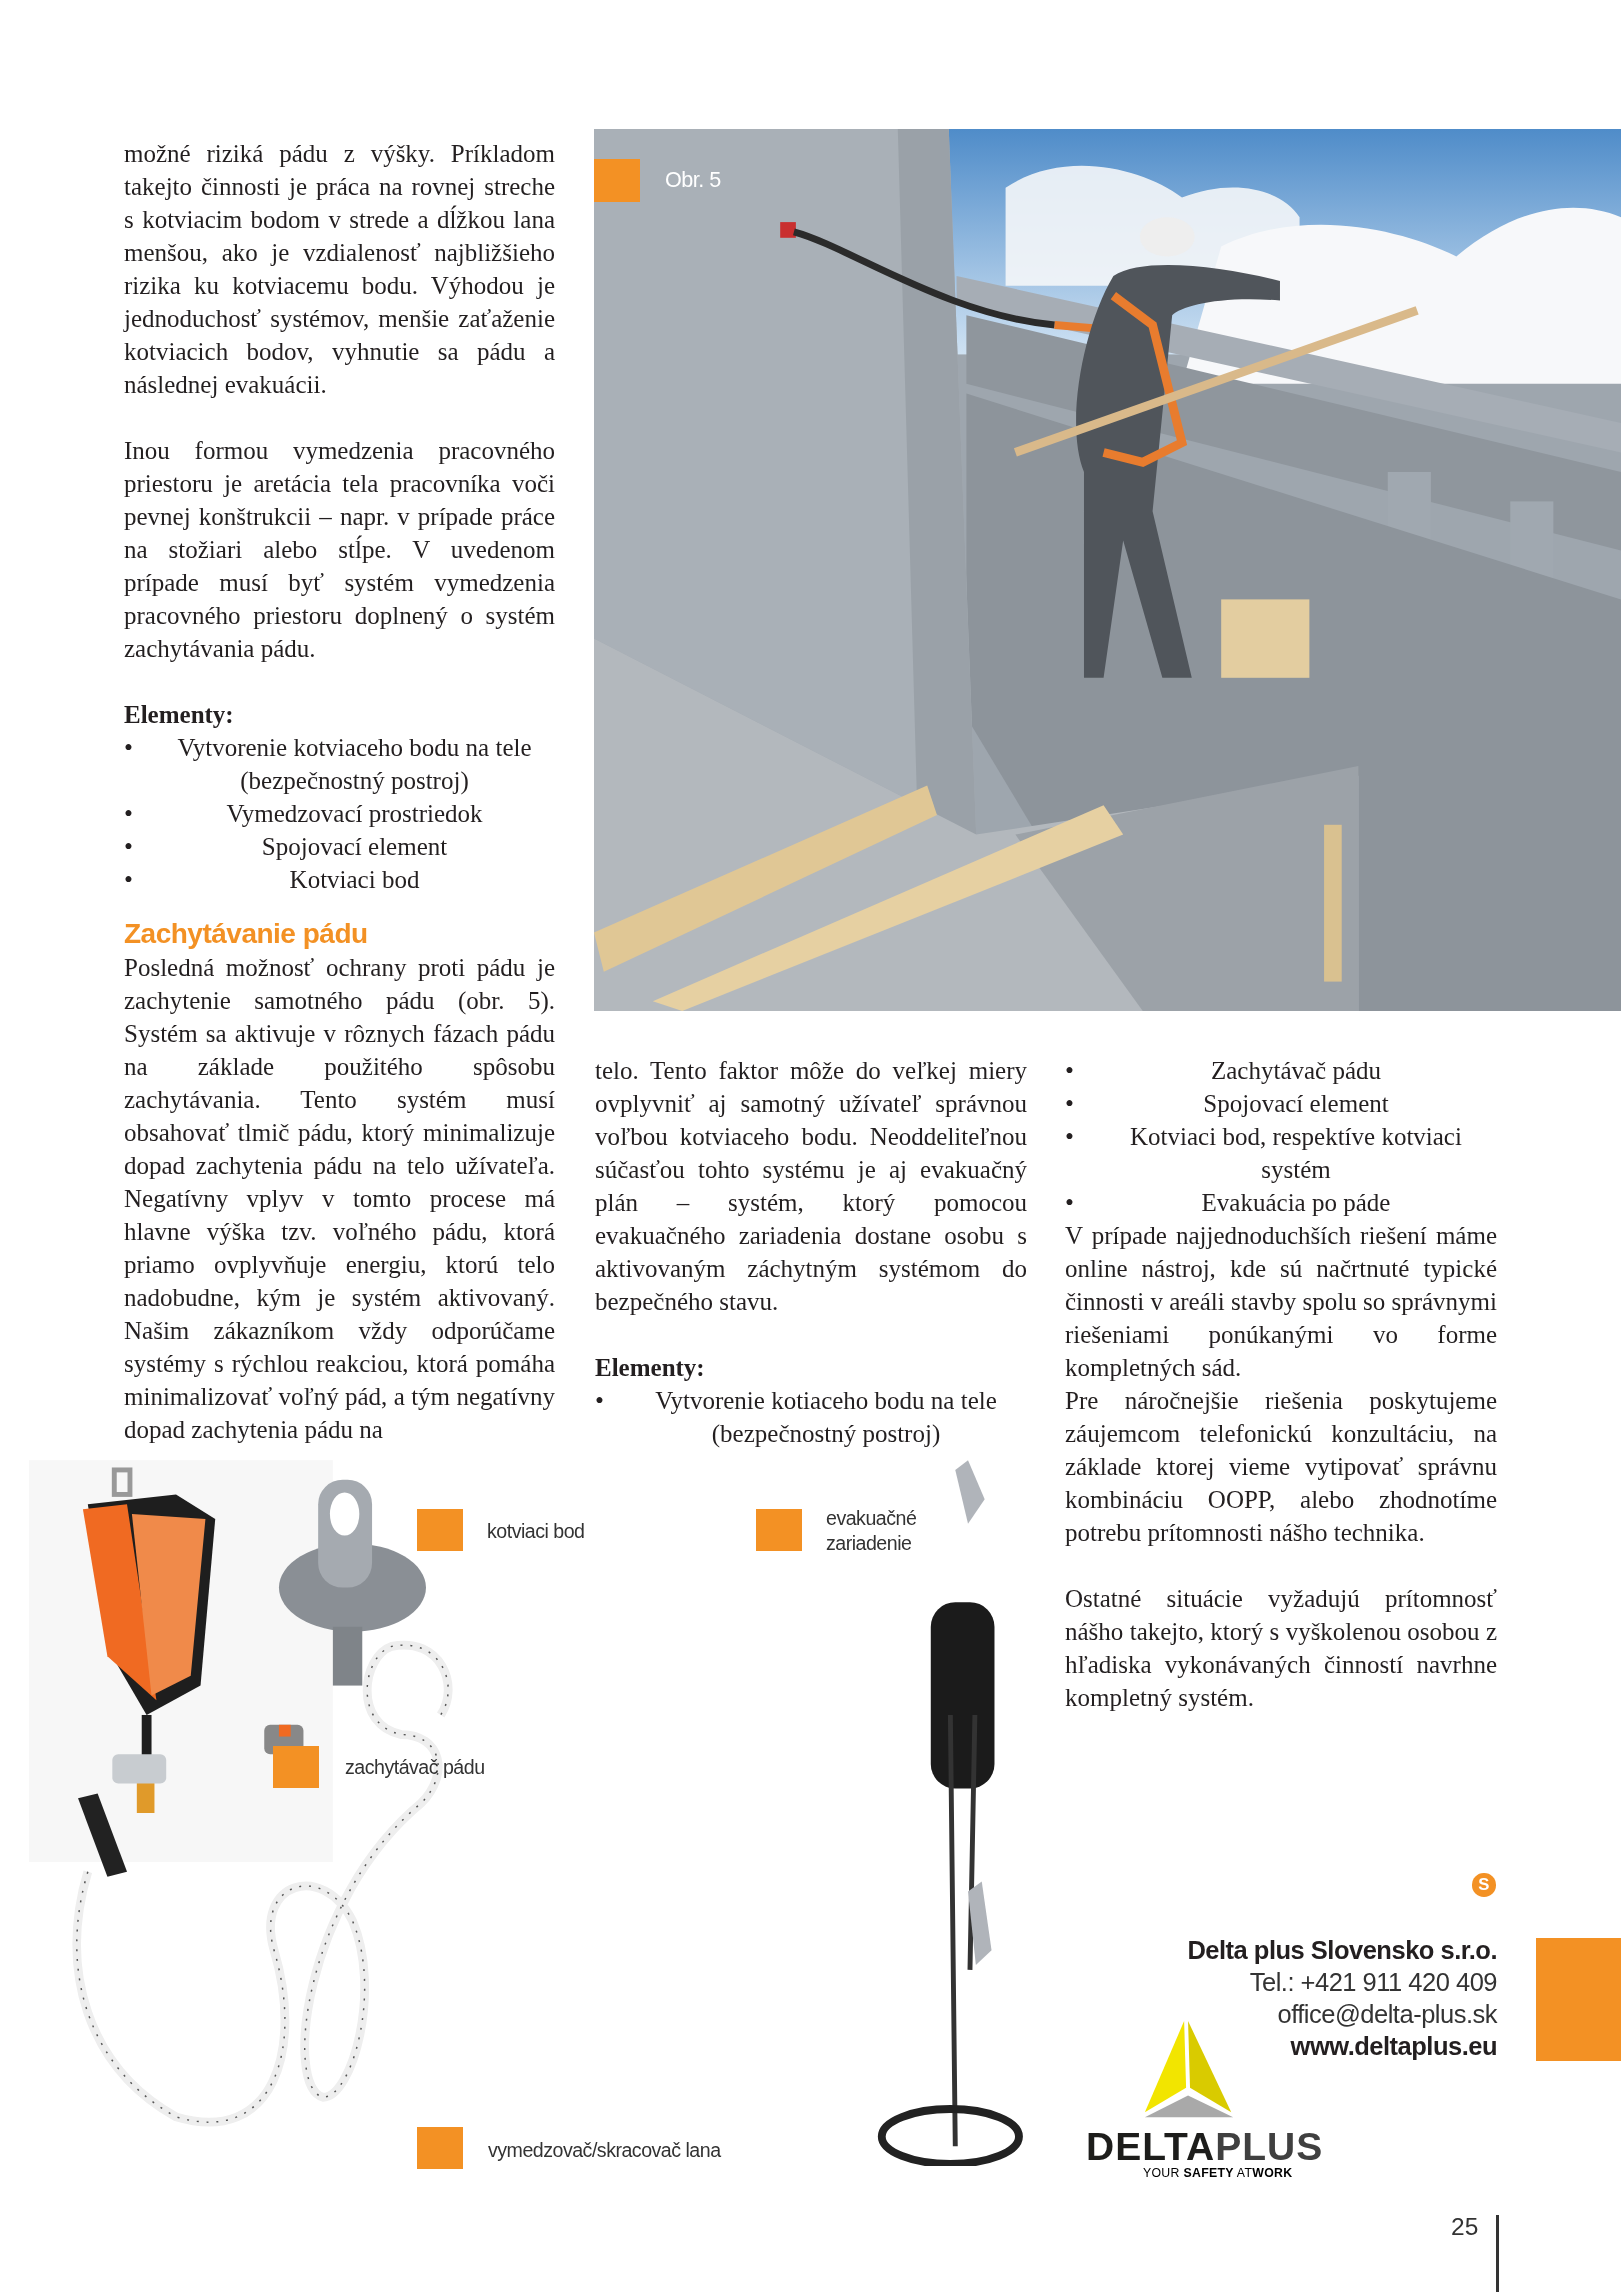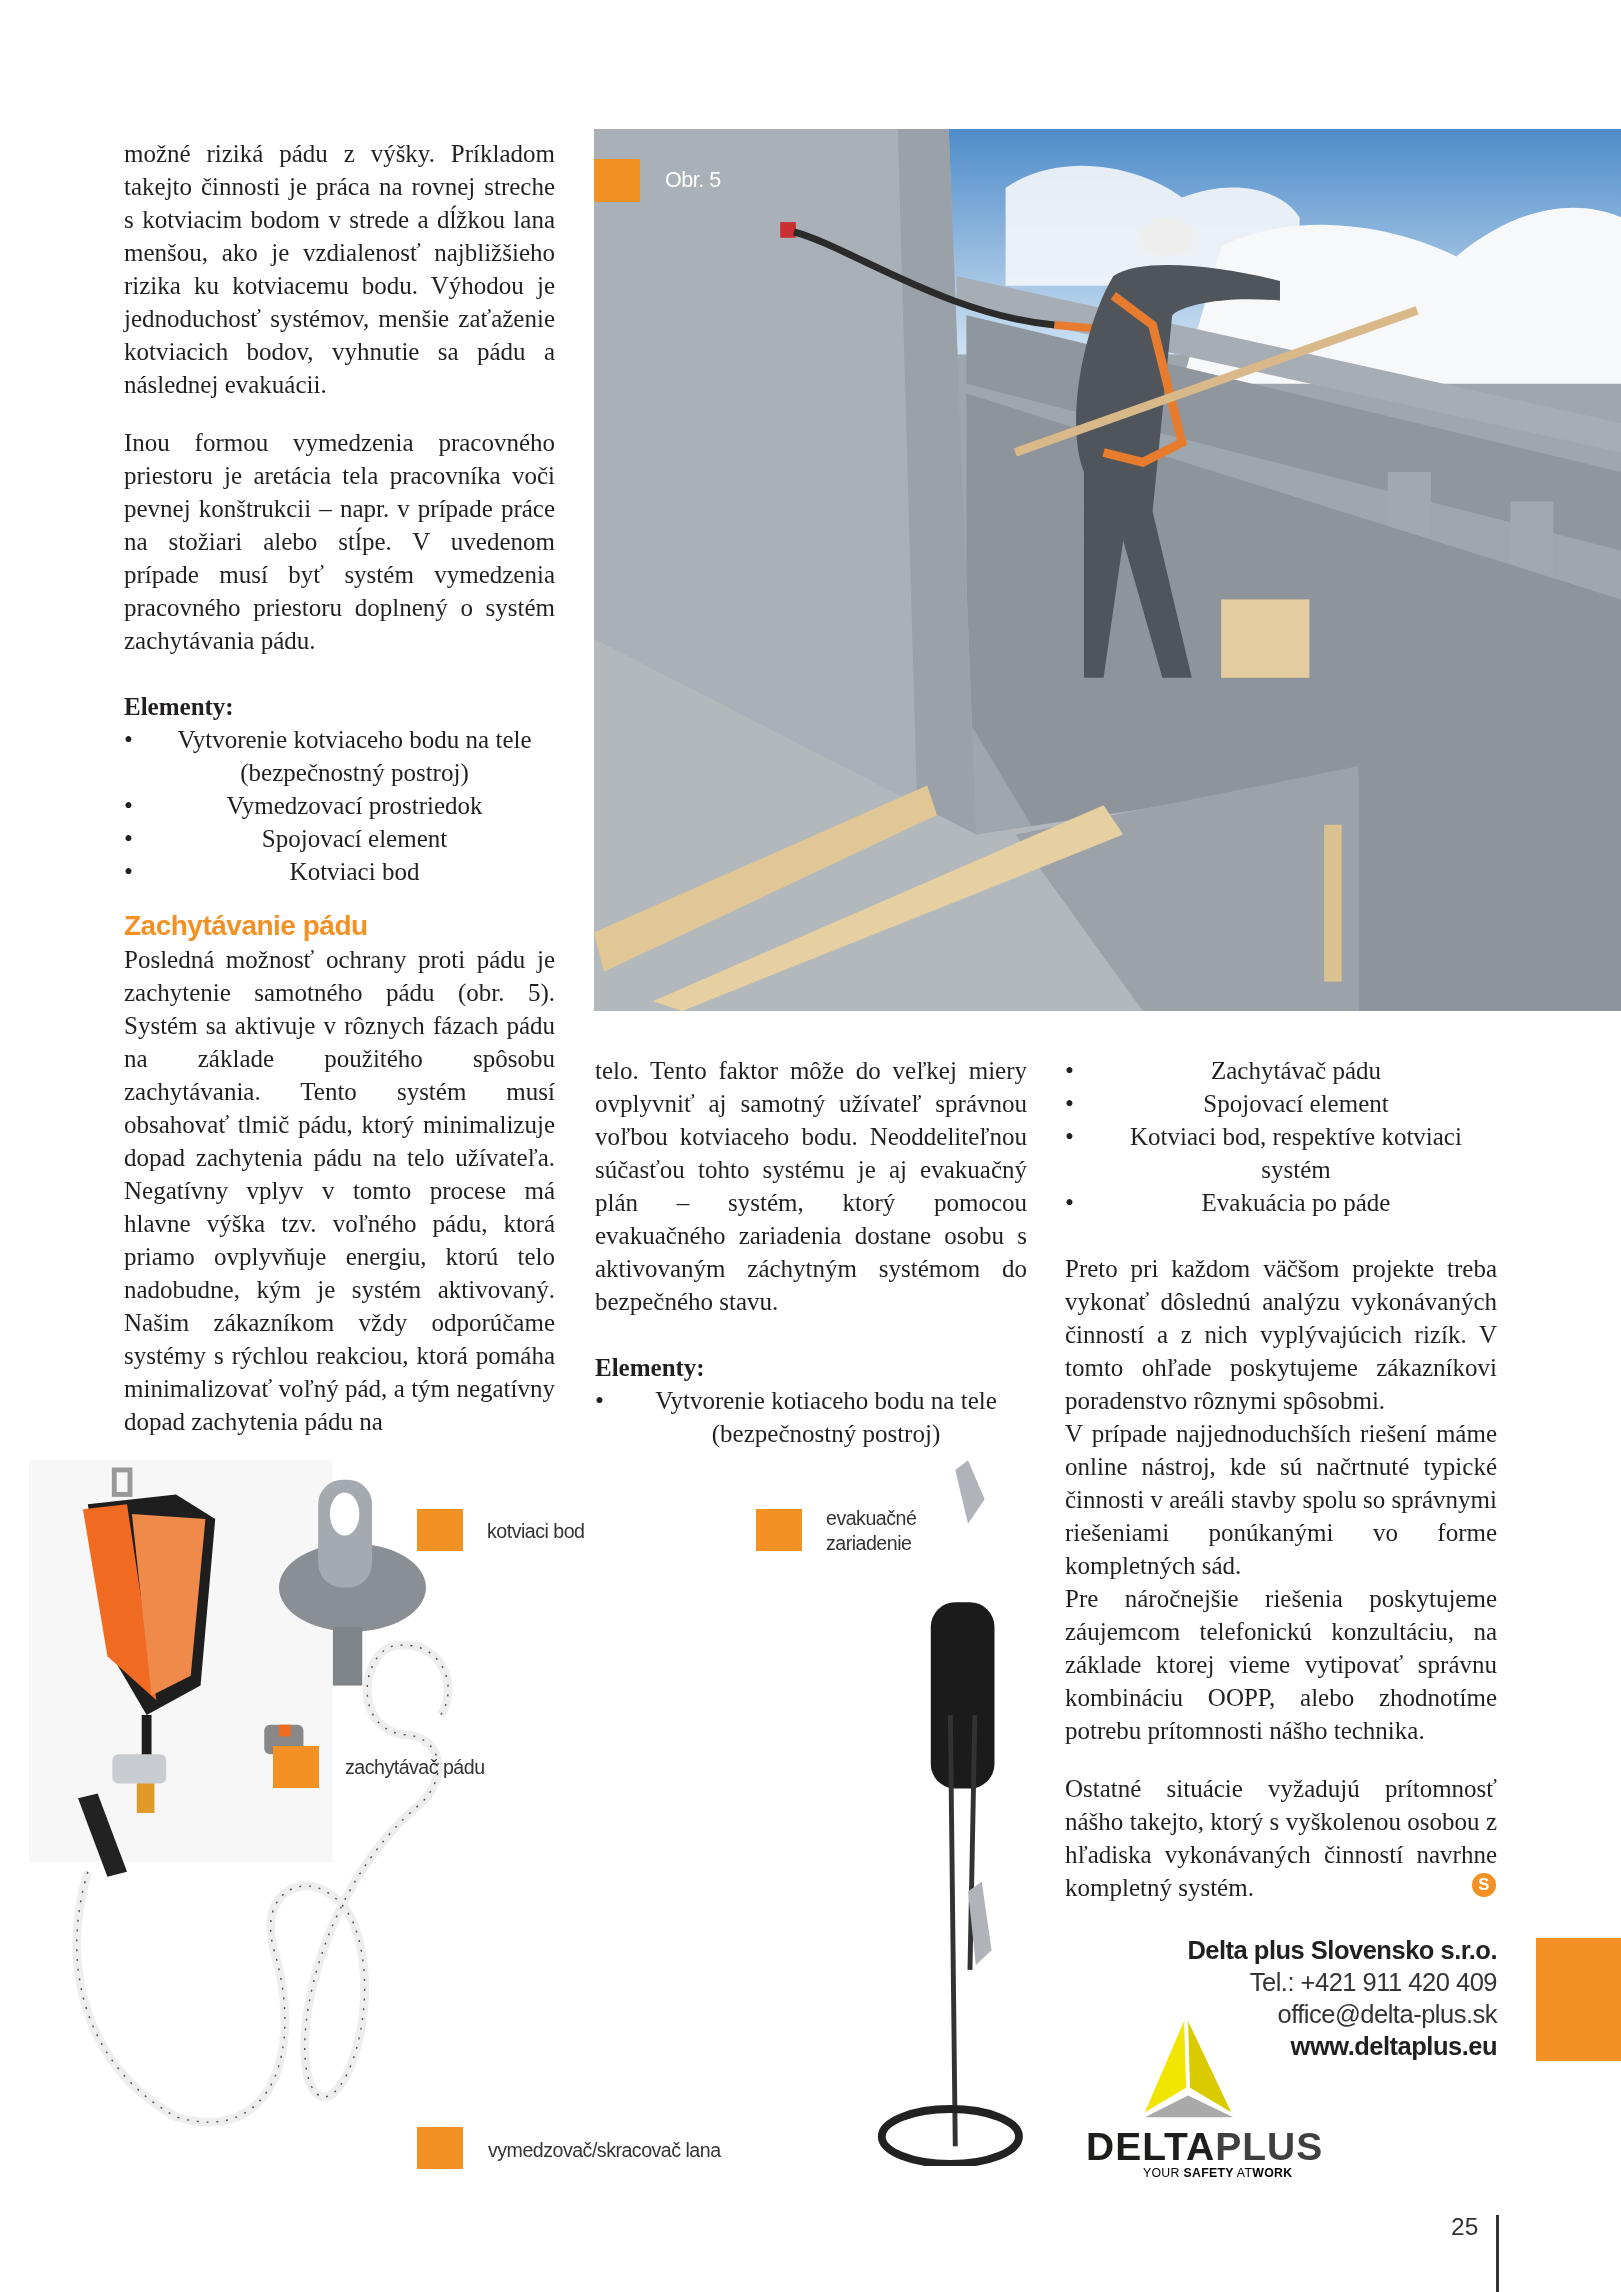--- a/index.html
+++ b/index.html
@@ -1,20 +1,20 @@
 <!DOCTYPE html>
 <html><head>
 <meta charset="utf-8">
 <style>
   html, body { margin: 0; padding: 0; background: #ffffff; }
   body { width: 1621px; height: 2293px; position: relative; overflow: hidden;
          font-family: "Liberation Serif", "DejaVu Serif", serif; color: #231f20; }
   .col { position: absolute; font-size: 25px; line-height: 33px; text-align: justify; }
   .col p { margin: 0; }
-  .col p + p { margin-top: 25px; }
+  .col p + p { margin-top: 33px; }
   .col p.tight { margin-top: 0; }
   .el-title { font-weight: bold; margin: 0; }
   ul.bullets { list-style: none; margin: 0; padding: 0; text-align: center; }
   ul.bullets li { position: relative; padding-left: 30px; }
   ul.bullets li::before { content: "\2022"; position: absolute; left: 0; top: 0; font-size: 25.5px; }
   .section-heading { font-family: "Liberation Sans", "DejaVu Sans", sans-serif; color: #f39124;
                      font-size: 28px; line-height: 35px; margin: 19.6px 0 0 0; letter-spacing: -0.5px; }
 
   
   #photo { position: absolute; left: 594px; top: 129px; width: 1027px; height: 882px; overflow: hidden;
@@ -116,21 +116,20 @@
   </ul>
 </div>
 
 <div class="col" style="left:1065px; top:1054px; width:432px;">
   <ul class="bullets">
     <li>Zachytávač pádu</li>
     <li>Spojovací element</li>
     <li>Kotviaci bod, respektíve kotviaci systém</li>
     <li>Evakuácia po páde</li>
   </ul>
-  <p style="margin-top:33px;">Preto pri každom väčšom projekte treba vykonať dôslednú analýzu vykonávaných činností a z nich vyplývajúcich rizík. V tomto ohľade poskytujeme zákazníkovi poradenstvo rôznymi spôsobmi.</p>
   <p class="tight">V prípade najjednoduchších riešení máme online nástroj, kde sú načrtnuté typické činnosti v areáli stavby spolu so správnymi riešeniami ponúkanými vo forme kompletných sád.</p>
   <p class="tight">Pre náročnejšie riešenia poskytujeme záujemcom telefonickú konzultáciu, na základe ktorej vieme vytipovať správnu kombináciu OOPP, alebo zhodnotíme potrebu prítomnosti nášho technika.</p>
   <p>Ostatné situácie vyžadujú prítomnosť nášho takejto, ktorý s vyškolenou osobou z hľadiska vykonávaných činností navrhne kompletný systém.</p>
 </div>
 <div class="end-mark">S</div>
 
 <svg style="position:absolute; left:29px; top:1460px;" width="1039" height="706" viewBox="0 0 1060 720">
 
   <g>
     <rect x="0" y="0" width="310" height="410" fill="#f7f7f7"></rect>

